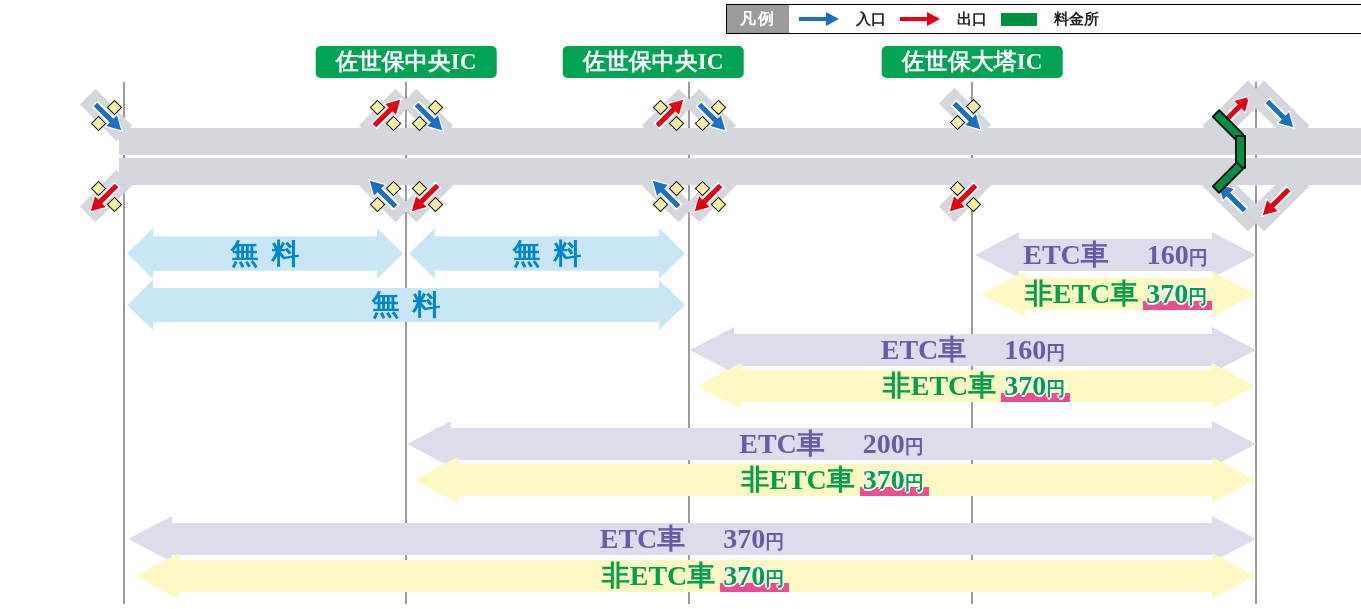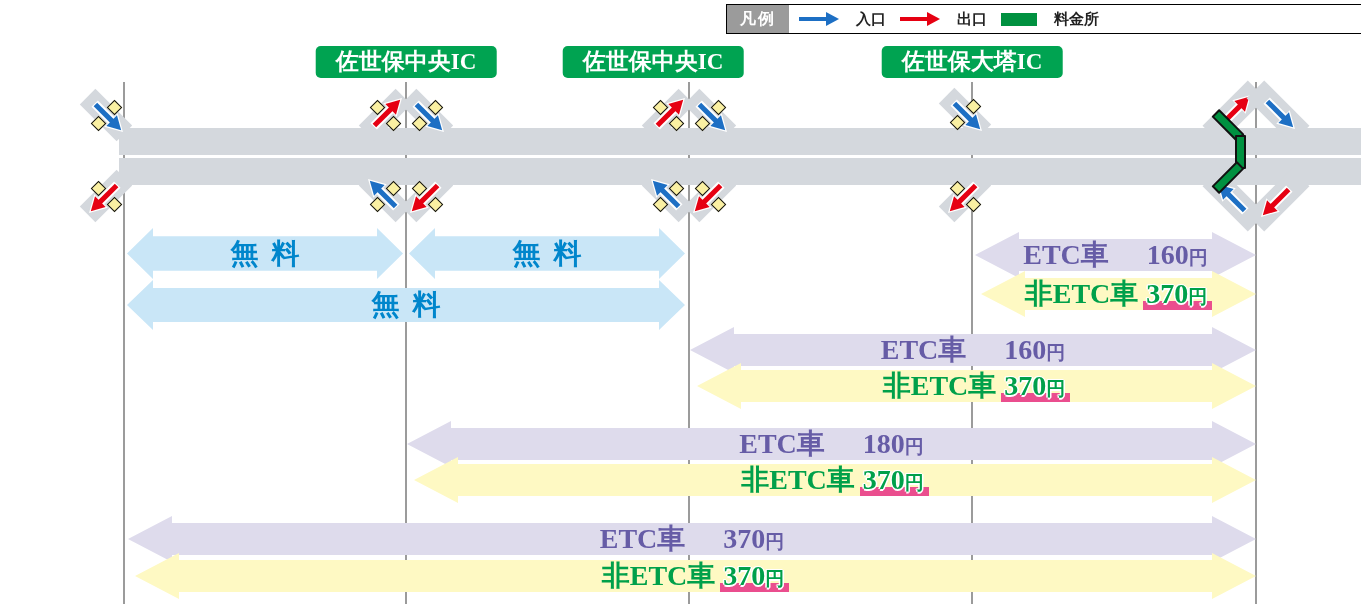--- a/index.html
+++ b/index.html
@@ -327,21 +327,21 @@
   </div>
 
   <div class="dbl etc" style="left:661px;top:327px;width:566px;height:46px">
     <span><span class="gap-wide">ETC車</span><span>160</span><span class="unit">円</span></span>
   </div>
   <div class="dbl non" style="left:668px;top:363px;width:559px;height:46px">
     <span><span class="gap-small">非ETC車</span><span class="pp"><span>370</span><span class="unit">円</span></span></span>
   </div>
 
   <div class="dbl etc" style="left:378px;top:421px;width:849px;height:46px">
-    <span><span class="gap-wide">ETC車</span><span>180</span><span class="unit">円</span></span>
+    <span><span class="gap-wide">ETC車</span><span>200</span><span class="unit">円</span></span>
   </div>
   <div class="dbl non" style="left:385px;top:457px;width:842px;height:46px">
     <span><span class="gap-small">非ETC車</span><span class="pp"><span>370</span><span class="unit">円</span></span></span>
   </div>
 
   <div class="dbl etc" style="left:99px;top:516px;width:1128px;height:46px">
     <span><span class="gap-wide">ETC車</span><span>370</span><span class="unit">円</span></span>
   </div>
   <div class="dbl non" style="left:106px;top:553px;width:1121px;height:46px">
     <span><span class="gap-small">非ETC車</span><span class="pp"><span>370</span><span class="unit">円</span></span></span>

